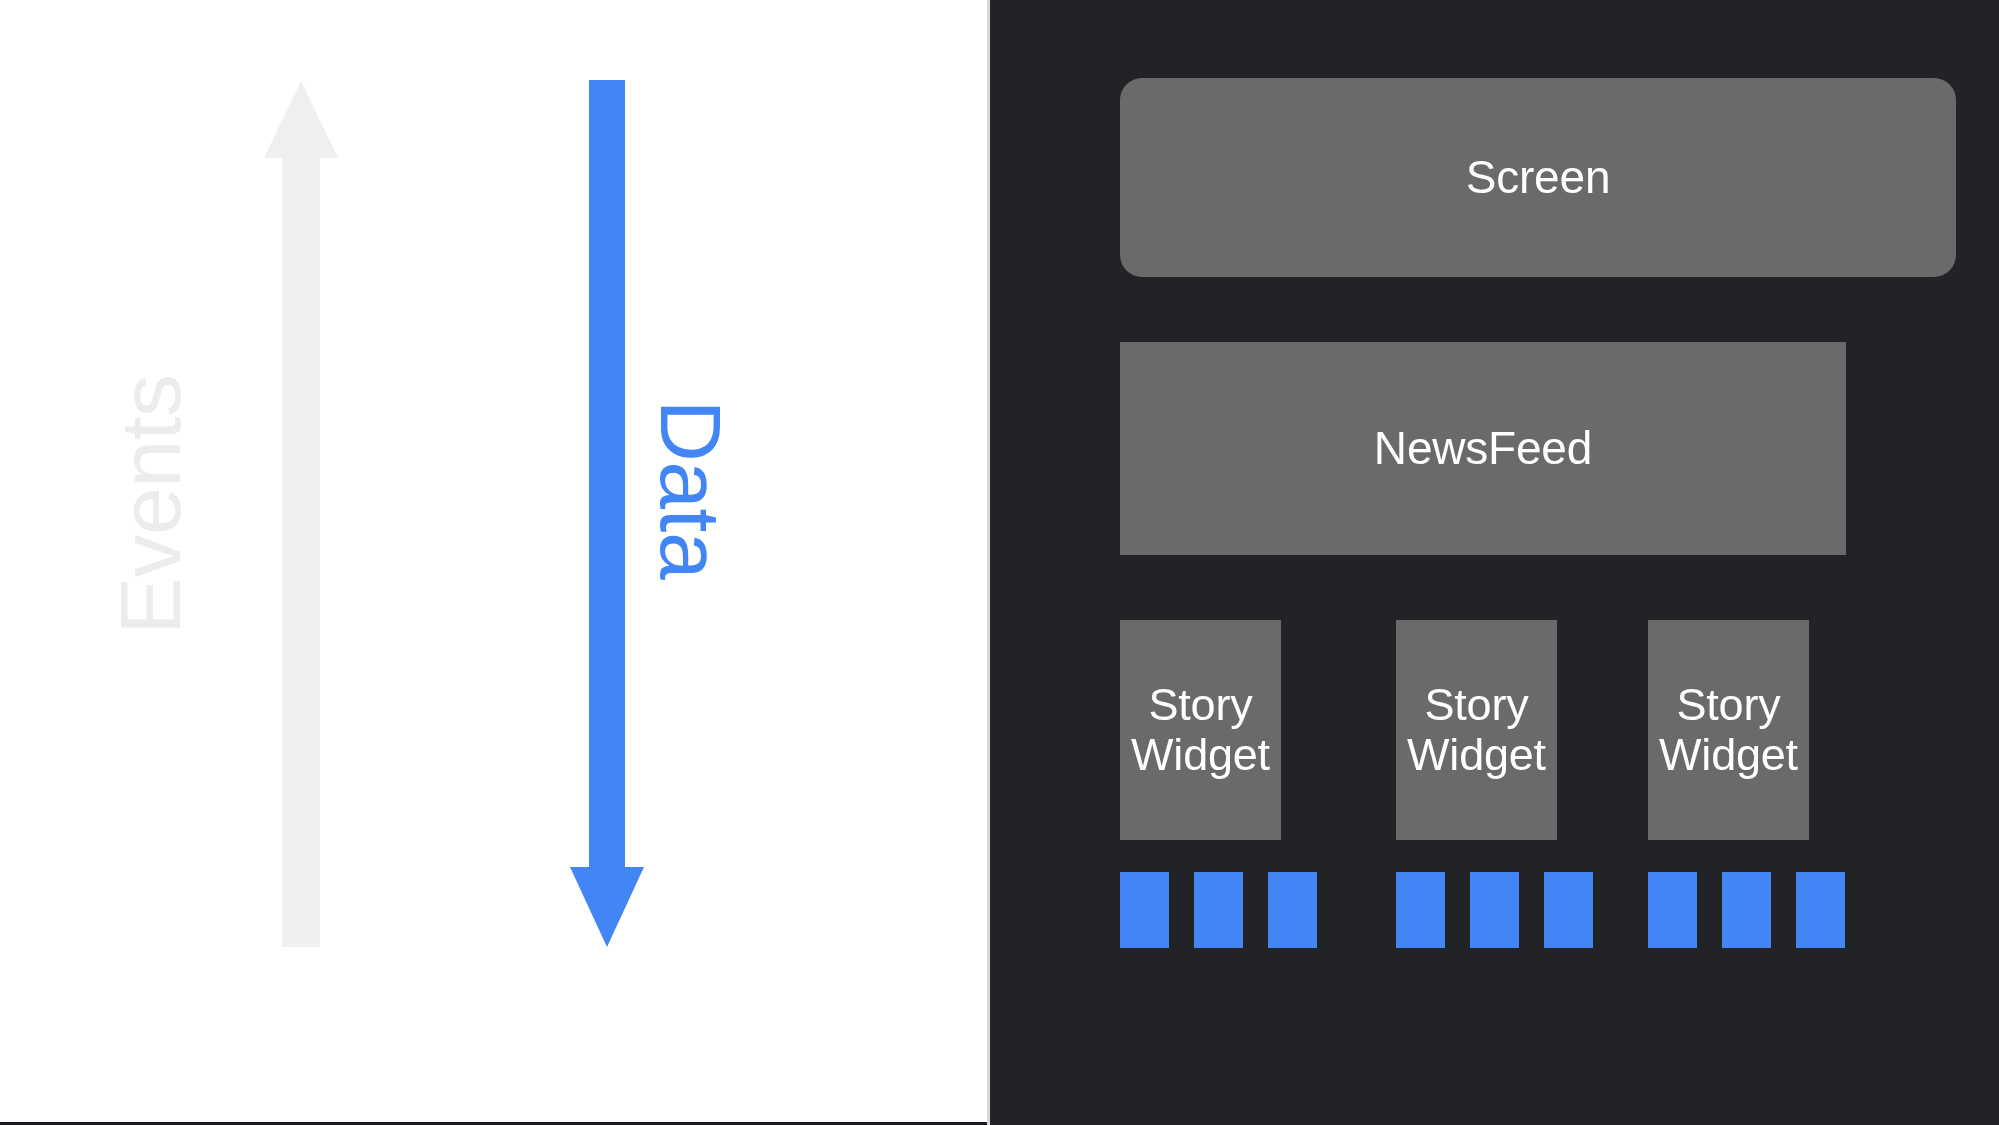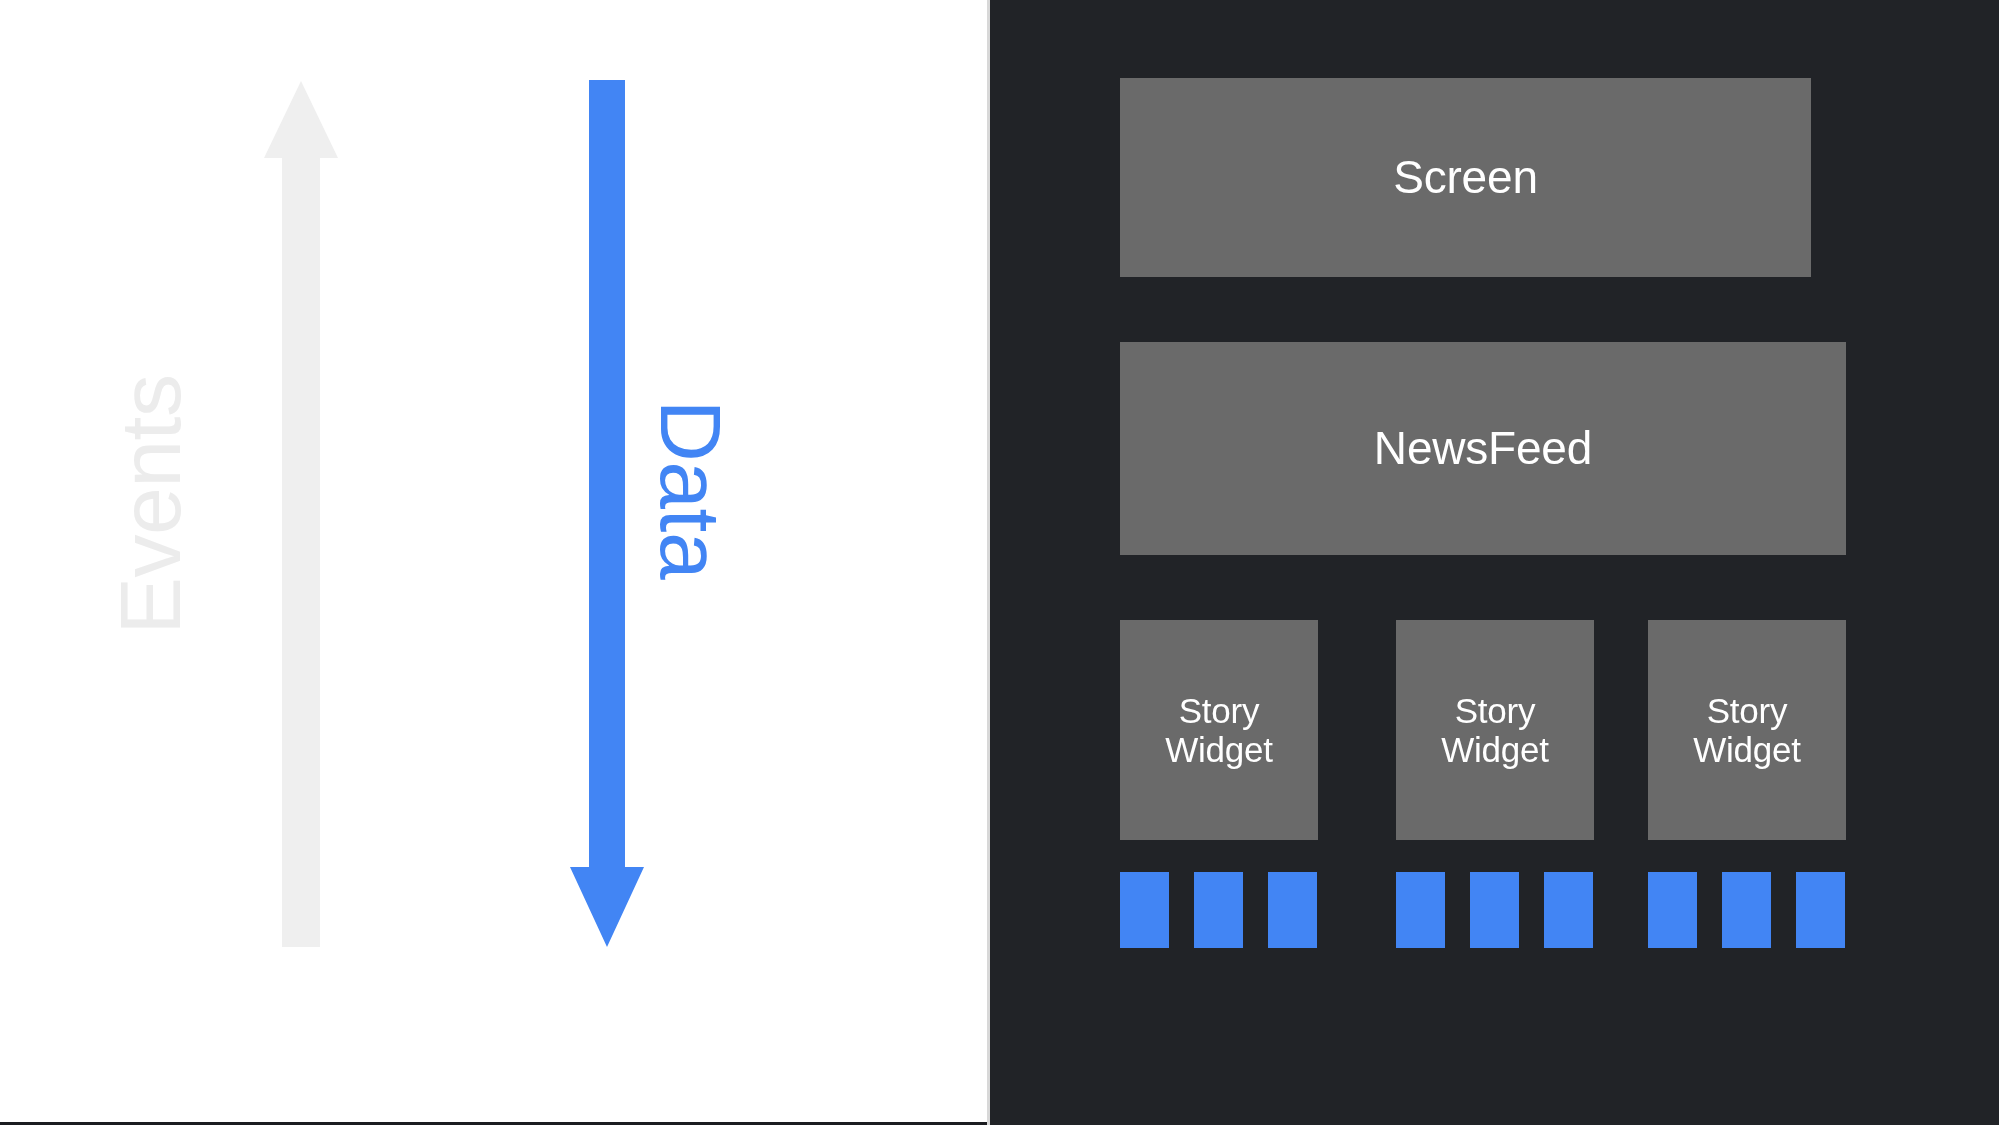--- a/index.html
+++ b/index.html
@@ -101,37 +101,38 @@
     text-align: center;
     font-size: 46px;
     line-height: 1.12;
     letter-spacing: -0.2px;
     box-sizing: border-box;
   }
 
   #screen-box {
     left: 130px;
     top: 78px;
-    width: 691px;
+    width: 836px;
     height: 199px;
+    border-radius: 22px;
   }
 
   #newsfeed-box {
     left: 130px;
     top: 342px;
     width: 726px;
     height: 213px;
     align-items: center;
   }
 
   .story-widget {
     top: 620px;
-    width: 198px;
+    width: 161px;
     height: 220px;
-    font-size: 35px;
+    font-size: 45px;
   }
   .story-widget .sw-text {
     padding: 0 4px;
   }
 
   #story-widget-0 { left: 130px; }
   #story-widget-1 { left: 406px; }
   #story-widget-2 { left: 658px; }
 
   .chip-group {

